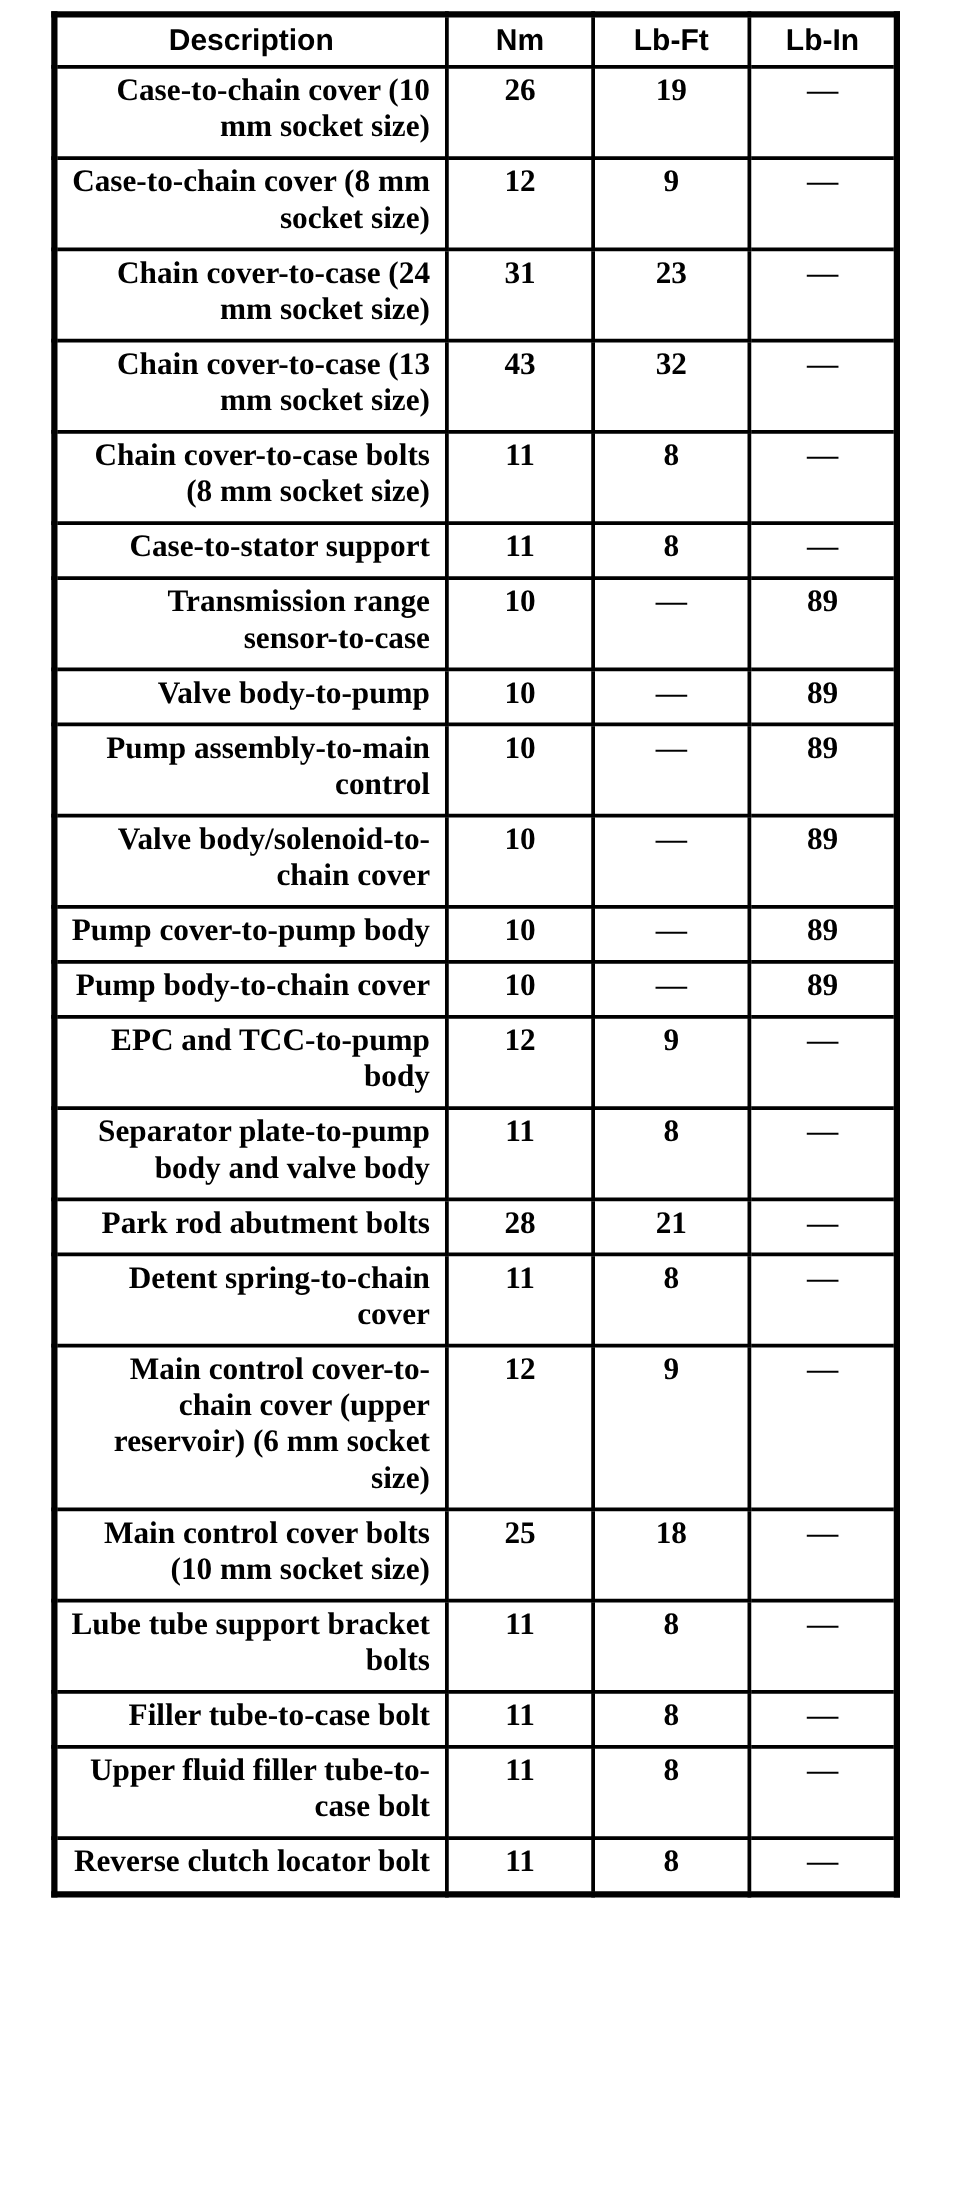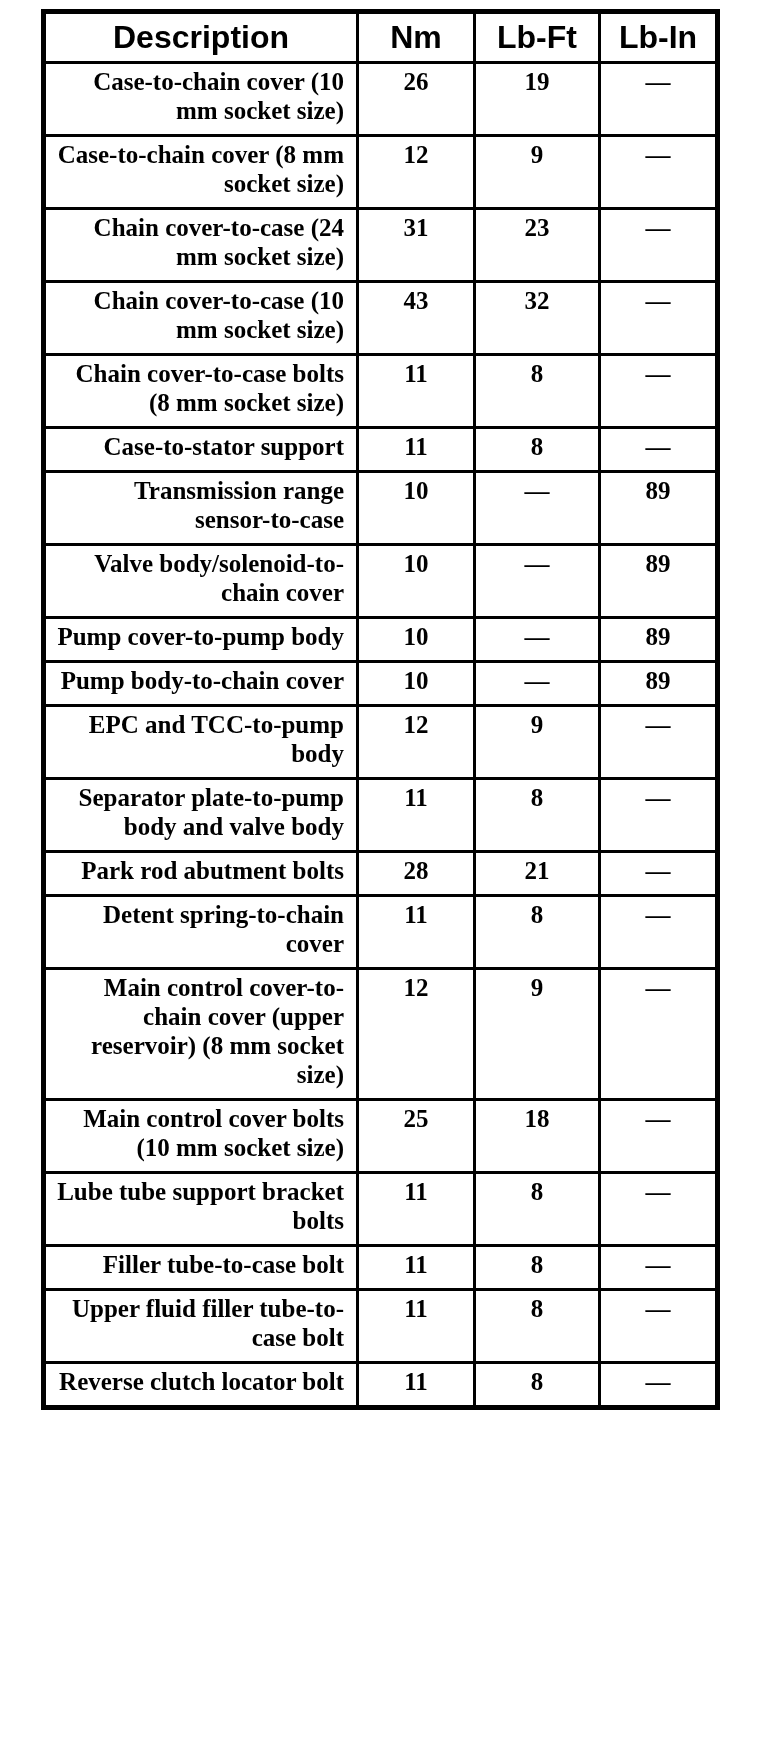--- a/index.html
+++ b/index.html
@@ -24,21 +24,21 @@
     border: 5px solid #000000;
     background: #ffffff;
   }
   col.c-desc { width: 314px; }
   col.c-nm   { width: 117px; }
   col.c-lbft { width: 125px; }
   col.c-lbin { width: 118px; }
   th {
     font-family: "Liberation Sans", sans-serif;
     font-weight: 700;
-    font-size: 32px;
+    font-size: 24px;
     color: #000000;
     text-align: center;
     vertical-align: middle;
     border: 3px solid #000000;
     padding: 5px 2px;
     letter-spacing: 0px;
   }
   td {
     border: 3px solid #000000;
     color: #000000;
@@ -90,39 +90,51 @@
         <td class="v">9</td>
         <td class="v">—</td>
       </tr>
       <tr>
         <td class="d">Chain cover-to-case (24 mm socket size)</td>
         <td class="v">31</td>
         <td class="v">23</td>
         <td class="v">—</td>
       </tr>
       <tr>
-        <td class="d">Chain cover-to-case (10 mm socket size)</td>
+        <td class="d">Chain cover-to-case (13 mm socket size)</td>
         <td class="v">43</td>
         <td class="v">32</td>
         <td class="v">—</td>
       </tr>
       <tr>
         <td class="d">Chain cover-to-case bolts (8 mm socket size)</td>
         <td class="v">11</td>
         <td class="v">8</td>
         <td class="v">—</td>
       </tr>
       <tr>
         <td class="d">Case-to-stator support</td>
         <td class="v">11</td>
         <td class="v">8</td>
         <td class="v">—</td>
       </tr>
       <tr>
         <td class="d">Transmission range sensor-to-case</td>
+        <td class="v">10</td>
+        <td class="v">—</td>
+        <td class="v">89</td>
+      </tr>
+      <tr>
+        <td class="d">Valve body-to-pump</td>
+        <td class="v">10</td>
+        <td class="v">—</td>
+        <td class="v">89</td>
+      </tr>
+      <tr>
+        <td class="d">Pump assembly-to-main control</td>
         <td class="v">10</td>
         <td class="v">—</td>
         <td class="v">89</td>
       </tr>
       <tr>
         <td class="d">Valve body/solenoid-to-chain cover</td>
         <td class="v">10</td>
         <td class="v">—</td>
         <td class="v">89</td>
       </tr>
@@ -156,21 +168,21 @@
         <td class="v">21</td>
         <td class="v">—</td>
       </tr>
       <tr>
         <td class="d">Detent spring-to-chain cover</td>
         <td class="v">11</td>
         <td class="v">8</td>
         <td class="v">—</td>
       </tr>
       <tr>
-        <td class="d">Main control cover-to-chain cover (upper reservoir) (8 mm socket size)</td>
+        <td class="d">Main control cover-to-chain cover (upper reservoir) (6 mm socket size)</td>
         <td class="v">12</td>
         <td class="v">9</td>
         <td class="v">—</td>
       </tr>
       <tr>
         <td class="d">Main control cover bolts (10 mm socket size)</td>
         <td class="v">25</td>
         <td class="v">18</td>
         <td class="v">—</td>
       </tr>

